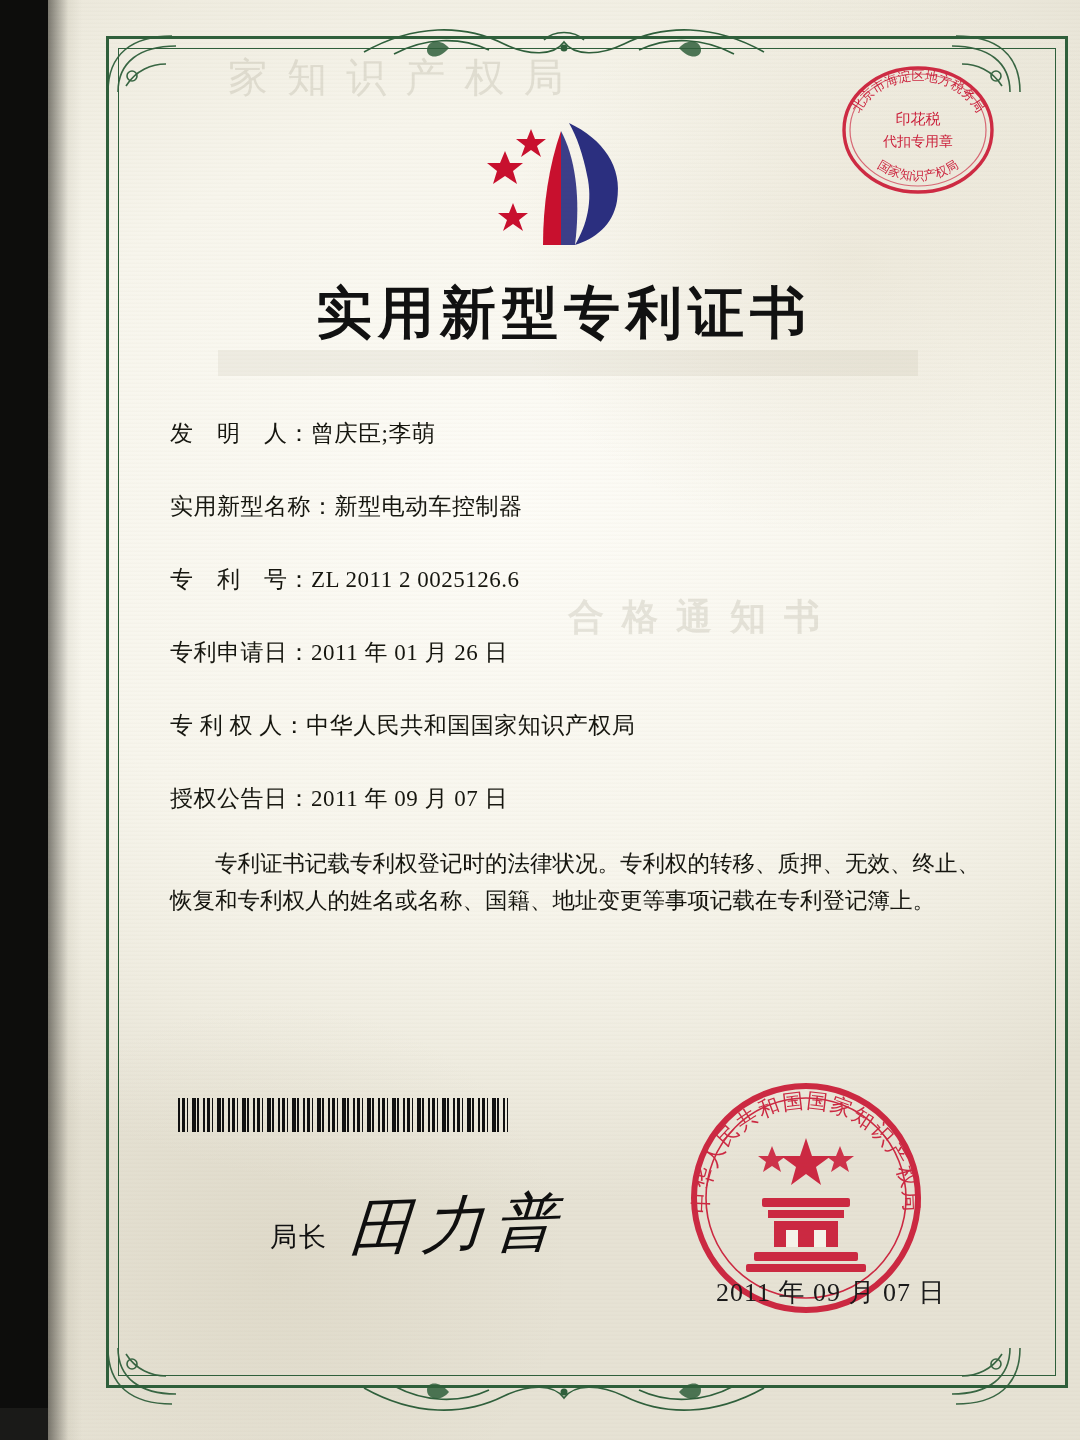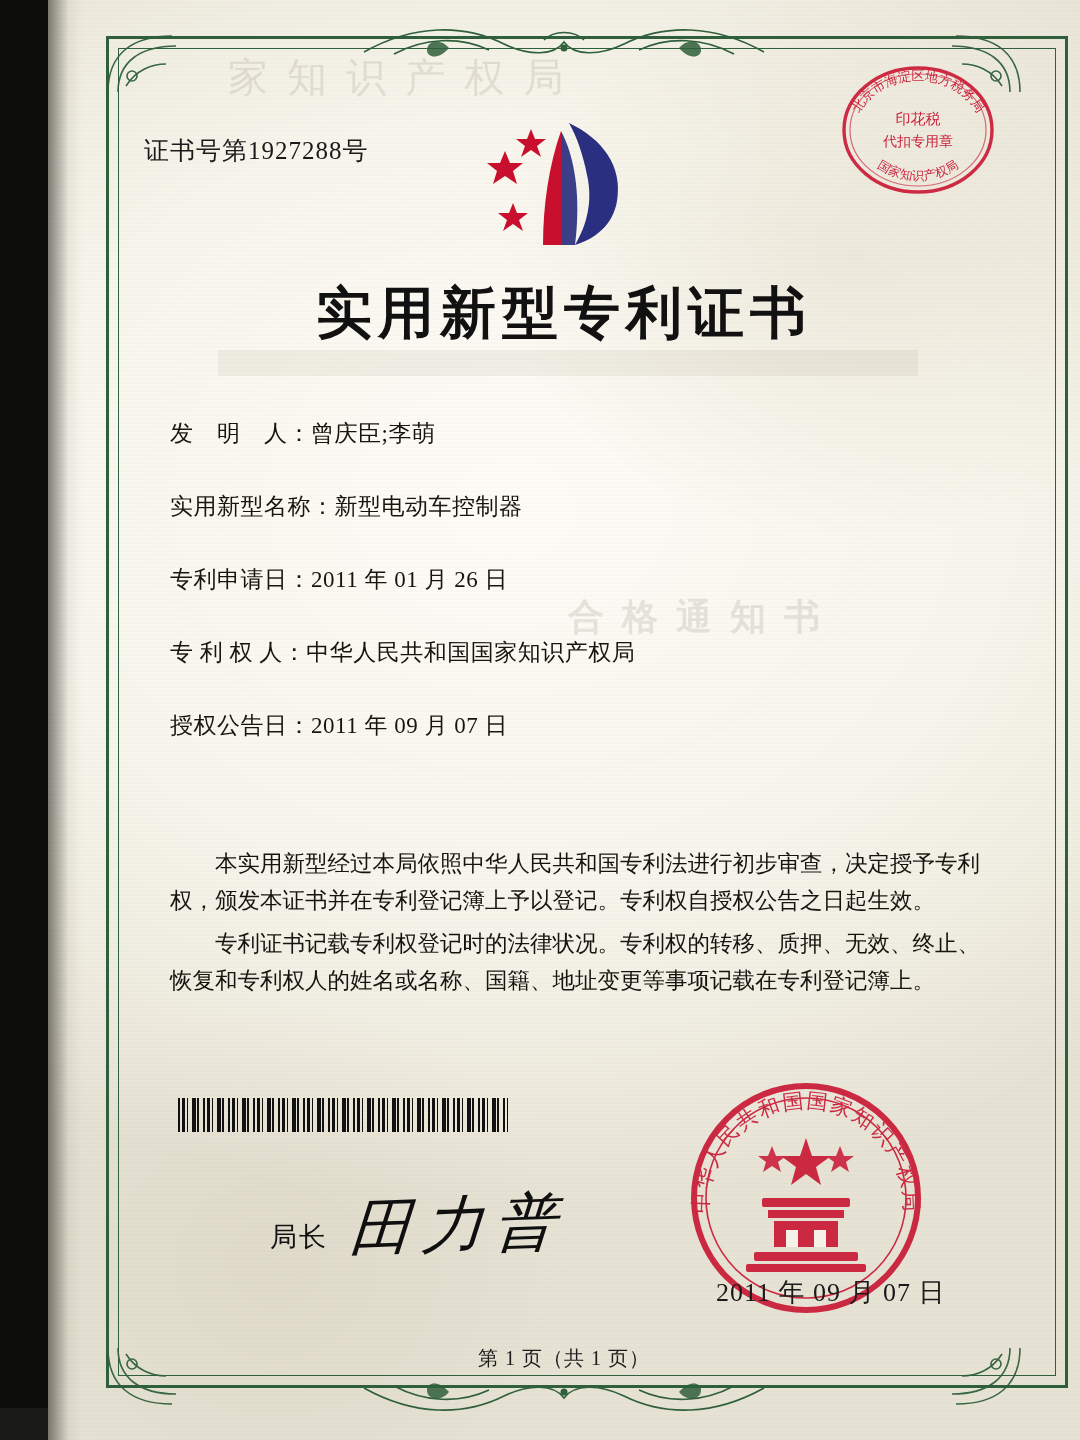--- a/index.html
+++ b/index.html
@@ -243,21 +243,20 @@
     </svg>
     <svg class="corner" style="right:54px; bottom:28px; transform:scale(-1,-1);" viewBox="0 0 92 70" fill="none" stroke="currentColor" stroke-width="1.6">
       <path d="M6 64 C6 26, 30 8, 70 8"></path>
       <path d="M16 64 C16 34, 38 18, 74 18"></path>
       <path d="M24 58 c10 -16 26 -22 40 -22"></path>
       <circle cx="30" cy="48" r="5"></circle>
     </svg>
 
     <div class="content">
 
-      <div class="cert-no">证书号第1927288号</div>
 
       <svg class="logo" viewBox="0 0 160 160">
         <g fill="#c8102e">
           <polygon points="22,46 27,58 40,58 30,66 34,79 22,71 10,79 14,66 4,58 17,58"></polygon>
           <polygon points="48,24 52,34 63,34 54,41 58,52 48,45 38,52 42,41 33,34 44,34"></polygon>
           <polygon points="30,98 34,108 45,108 36,115 40,126 30,119 20,126 24,115 15,108 26,108"></polygon>
         </g>
         <path d="M86 18 C120 34, 140 62, 134 96 C130 120, 112 134, 92 140 C104 120, 110 96, 104 70 C100 50, 94 32, 86 18 Z" fill="#2b2f7f"></path>
         <path d="M78 26 L78 140 L60 140 C60 100, 66 60, 78 26 Z" fill="#c8102e"></path>
         <path d="M78 26 C92 52, 98 92, 92 140 L78 140 Z" fill="#2b2f7f" opacity=".92"></path>
@@ -281,32 +280,34 @@
       <div class="title">实用新型专利证书</div>
 
       <div class="fields">
         <div class="field">
           <span class="lbl">发　明　人：</span><span class="val">曾庆臣;李萌</span>
         </div>
         <div class="field">
           <span class="lbl">实用新型名称：</span><span class="val">新型电动车控制器</span>
         </div>
         <div class="field">
+          <span class="lbl">专　利　号：</span><span class="val">ZL 2011 2 0025126.6</span>
+        </div>
+        <div class="field">
           <span class="lbl">专利申请日：</span><span class="val">2011 年 01 月 26 日</span>
         </div>
         <div class="field">
           <span class="lbl">专 利 权 人：</span><span class="val">中华人民共和国国家知识产权局</span>
         </div>
         <div class="field">
           <span class="lbl">授权公告日：</span><span class="val">2011 年 09 月 07 日</span>
         </div>
       </div>
 
       <div class="paras">
-        <p>本实用新型经过本局依照中华人民共和国专利法进行初步审查，决定授予专利权，颁发本证书并在专利登记簿上予以登记。专利权自授权公告之日起生效。</p>
         <p>专利证书记载专利权登记时的法律状况。专利权的转移、质押、无效、终止、恢复和专利权人的姓名或名称、国籍、地址变更等事项记载在专利登记簿上。</p>
       </div>
 
       <div class="barcode"></div>
 
       <div class="director-row">
         <span class="director-label">局长</span>
         <span class="signature">田力普</span>
       </div>
 
@@ -329,18 +330,17 @@
             <rect x="98" y="150" width="12" height="17" fill="#f7f5ec"></rect>
             <rect x="126" y="150" width="12" height="17" fill="#f7f5ec"></rect>
             <rect x="66" y="172" width="104" height="9" rx="2"></rect>
             <rect x="58" y="184" width="120" height="8" rx="2"></rect>
           </g>
         </g>
       </svg>
 
       <div class="seal-date">2011 年 09 月 07 日</div>
 
-      <div class="page-no">第 1 页（共 1 页）</div>
     </div>
   </div>
 
   <div class="paper-shadow-left"></div>
 </div>
 
 </body></html>

